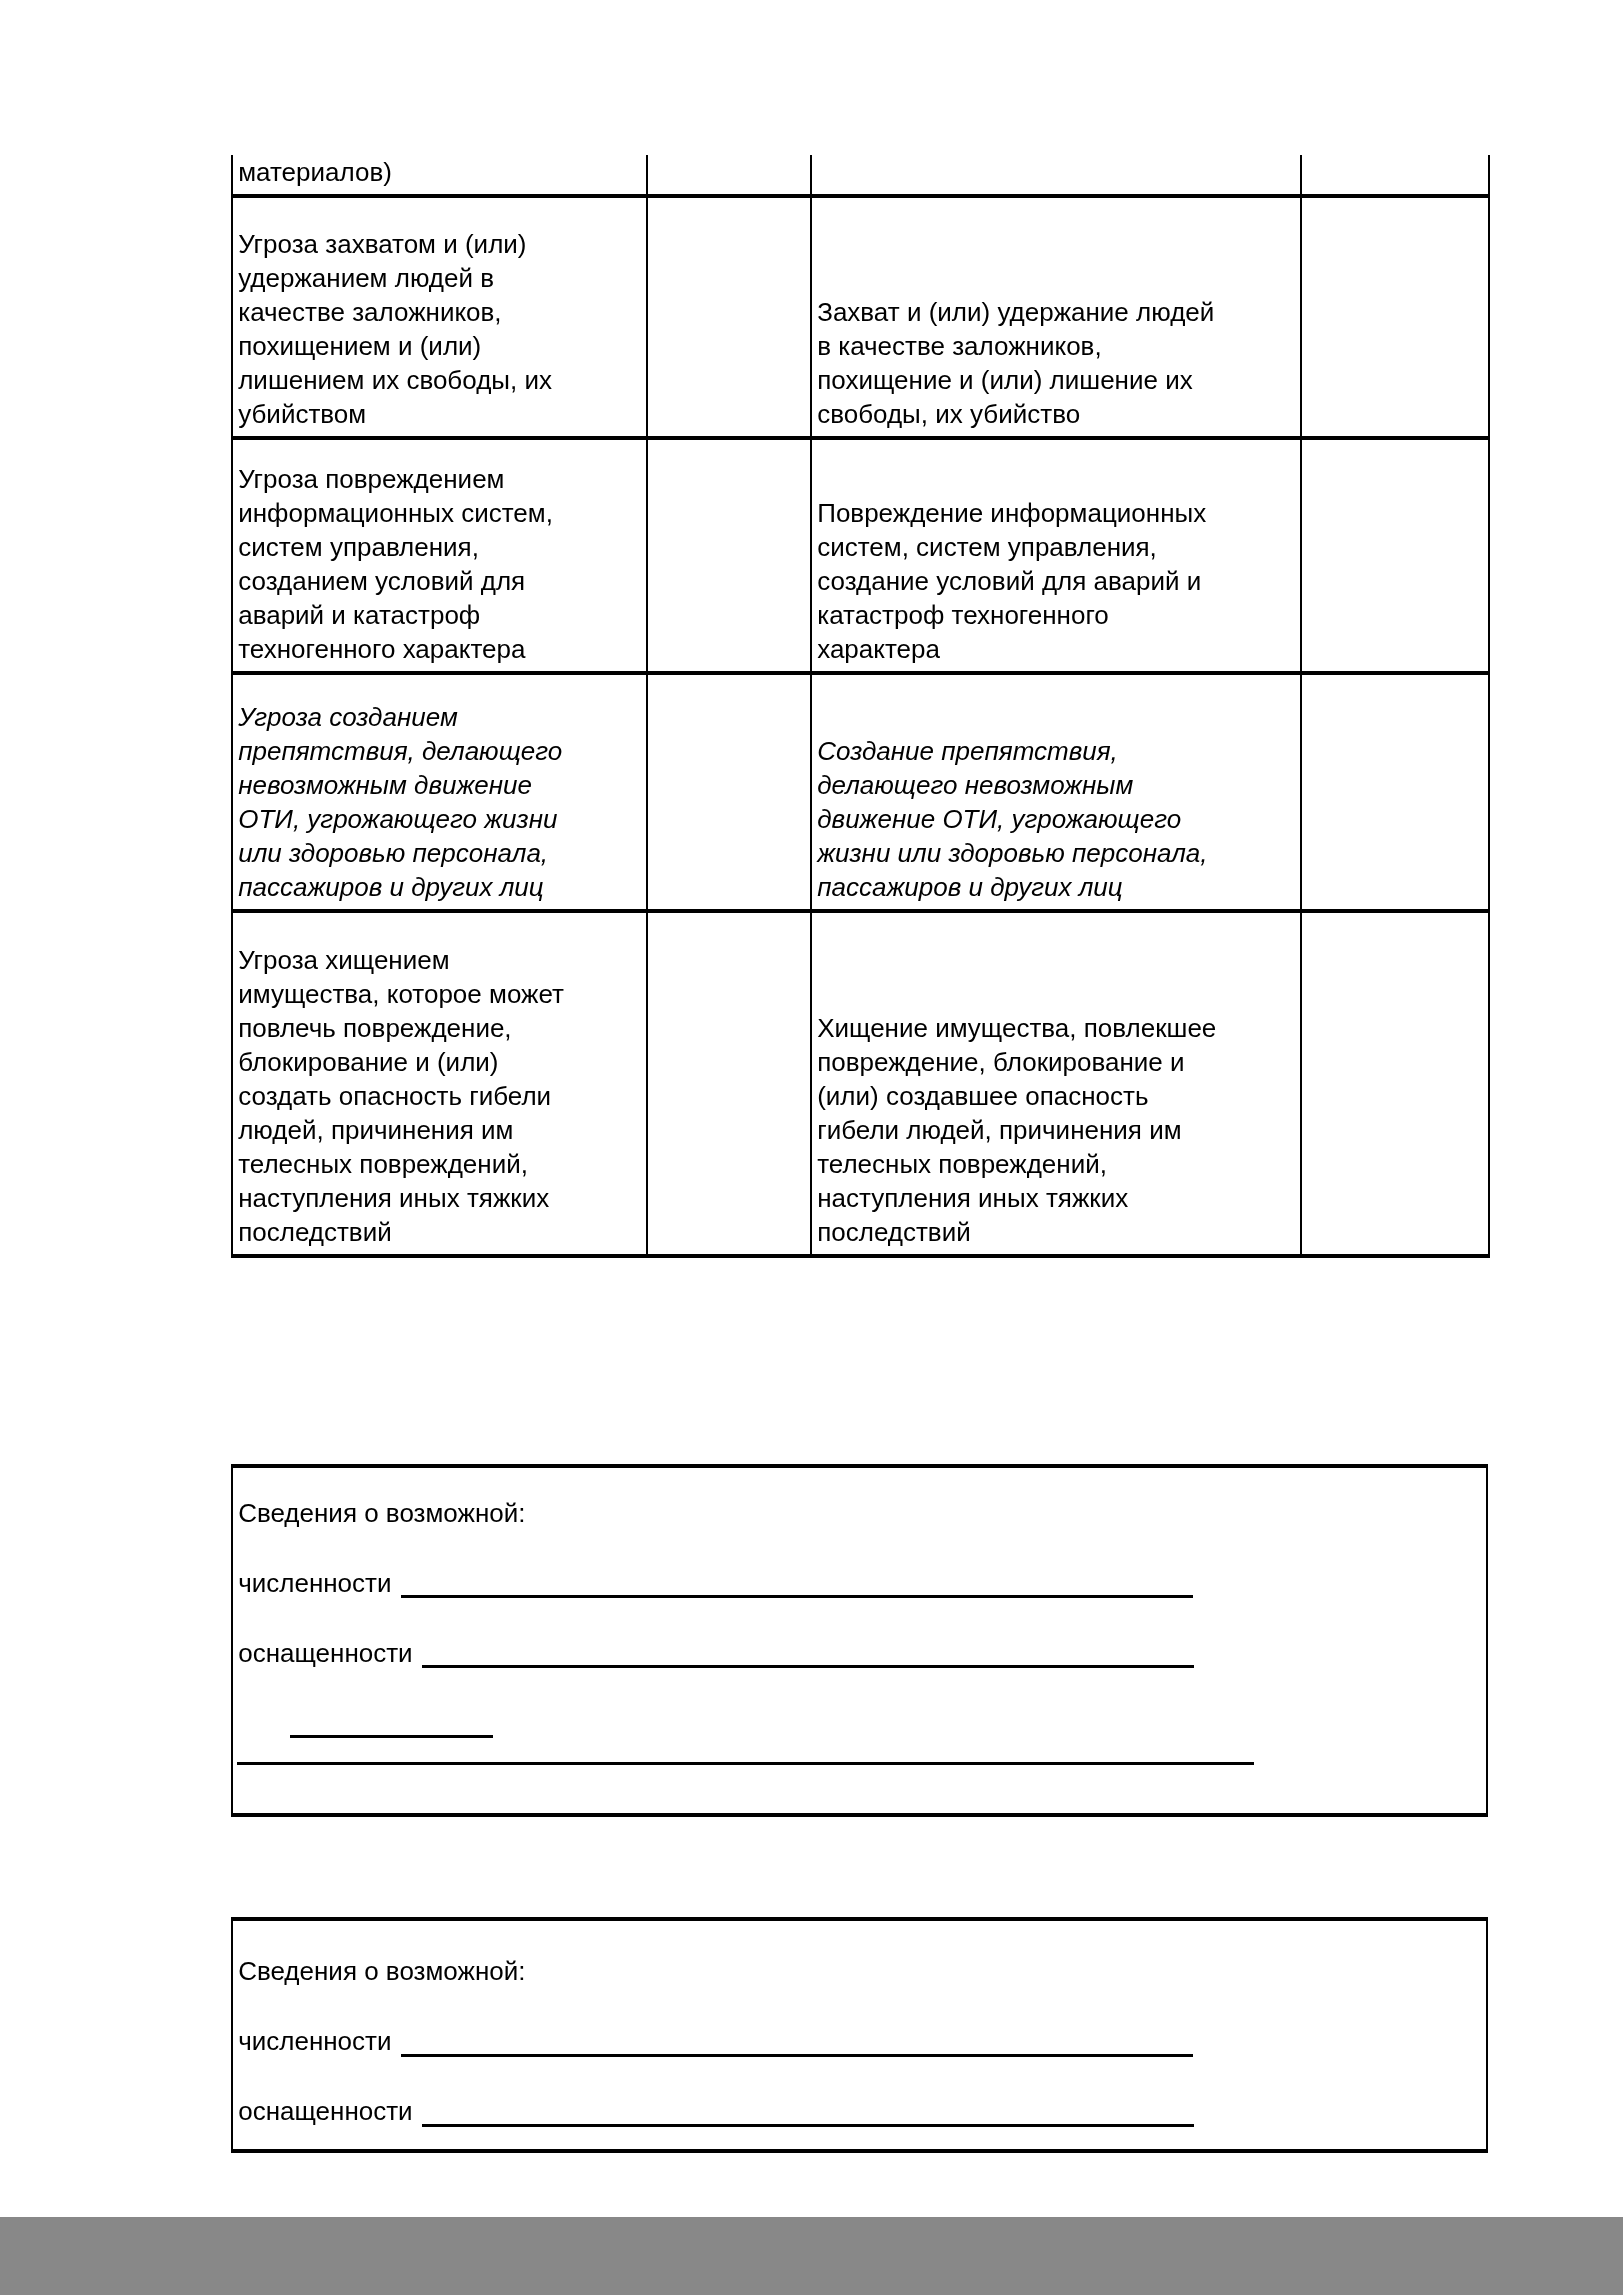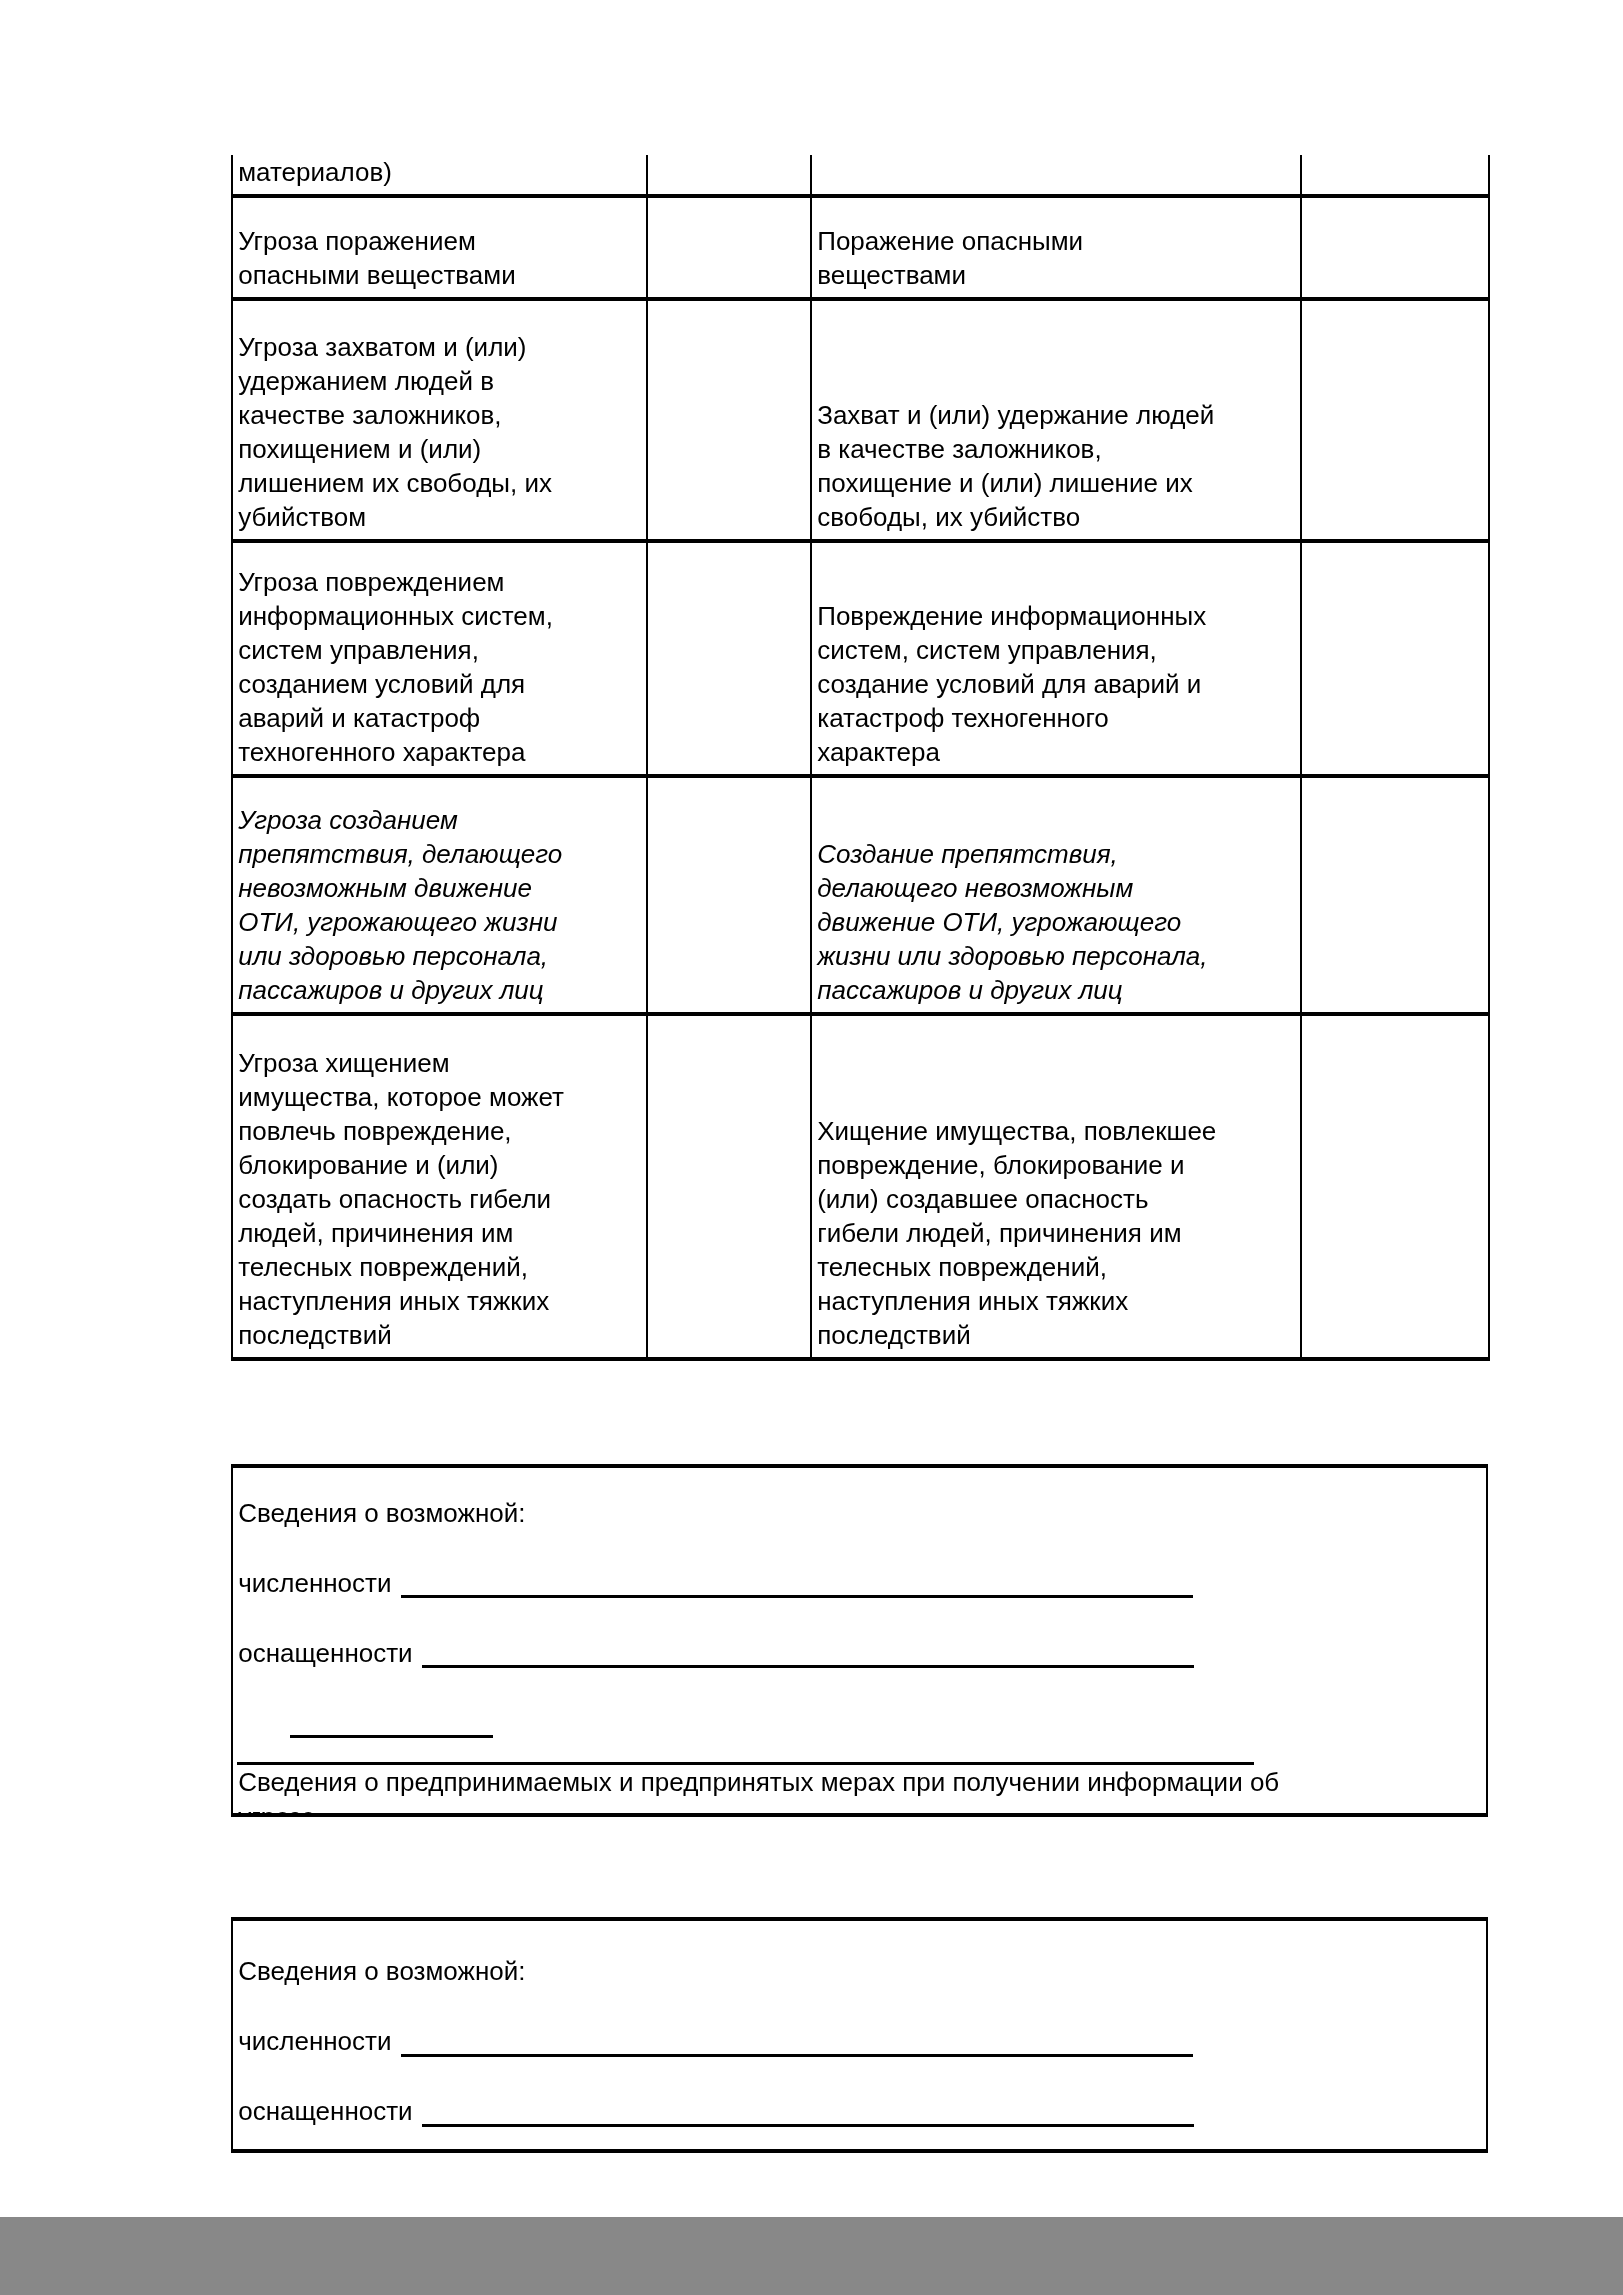--- a/index.html
+++ b/index.html
@@ -94,28 +94,20 @@
         <col class="c3">
         <col class="c4">
       </colgroup>
     <tbody>
       <tr class="r1">
         <td>материалов)</td>
         <td></td>
         <td></td>
         <td></td>
       </tr>
-      <tr class="r2">
-        <td>Угроза поражением
-опасными веществами</td>
-        <td></td>
-        <td>Поражение опасными
-веществами</td>
-        <td></td>
-      </tr>
       <tr class="r3">
         <td>Угроза захватом и (или)
 удержанием людей в
 качестве заложников,
 похищением и (или)
 лишением их свободы, их
 убийством</td>
         <td></td>
         <td>Захват и (или) удержание людей
 в качестве заложников,
@@ -182,22 +174,20 @@
     <div class="bline">
       <span>численности</span><span class="u" style="width:792px"></span>
     </div>
     <div class="bline">
       <span>оснащенности</span><span class="u" style="width:772px"></span>
     </div>
     <div class="bline">
       <span class="u" style="width:203px;margin-left:52px"></span>
     </div>
     <div class="longline" style="width:1017px;margin-top:21px"></div>
-    <div class="bline">Сведения о предпринимаемых и предпринятых мерах при получении информации об
-угрозе</div>
 
   </div>
 
 
   <div class="box box2">
     <div class="bline">Сведения о возможной:</div>
     <div class="bline">
       <span>численности</span><span class="u" style="width:792px"></span>
     </div>
     <div class="bline">

